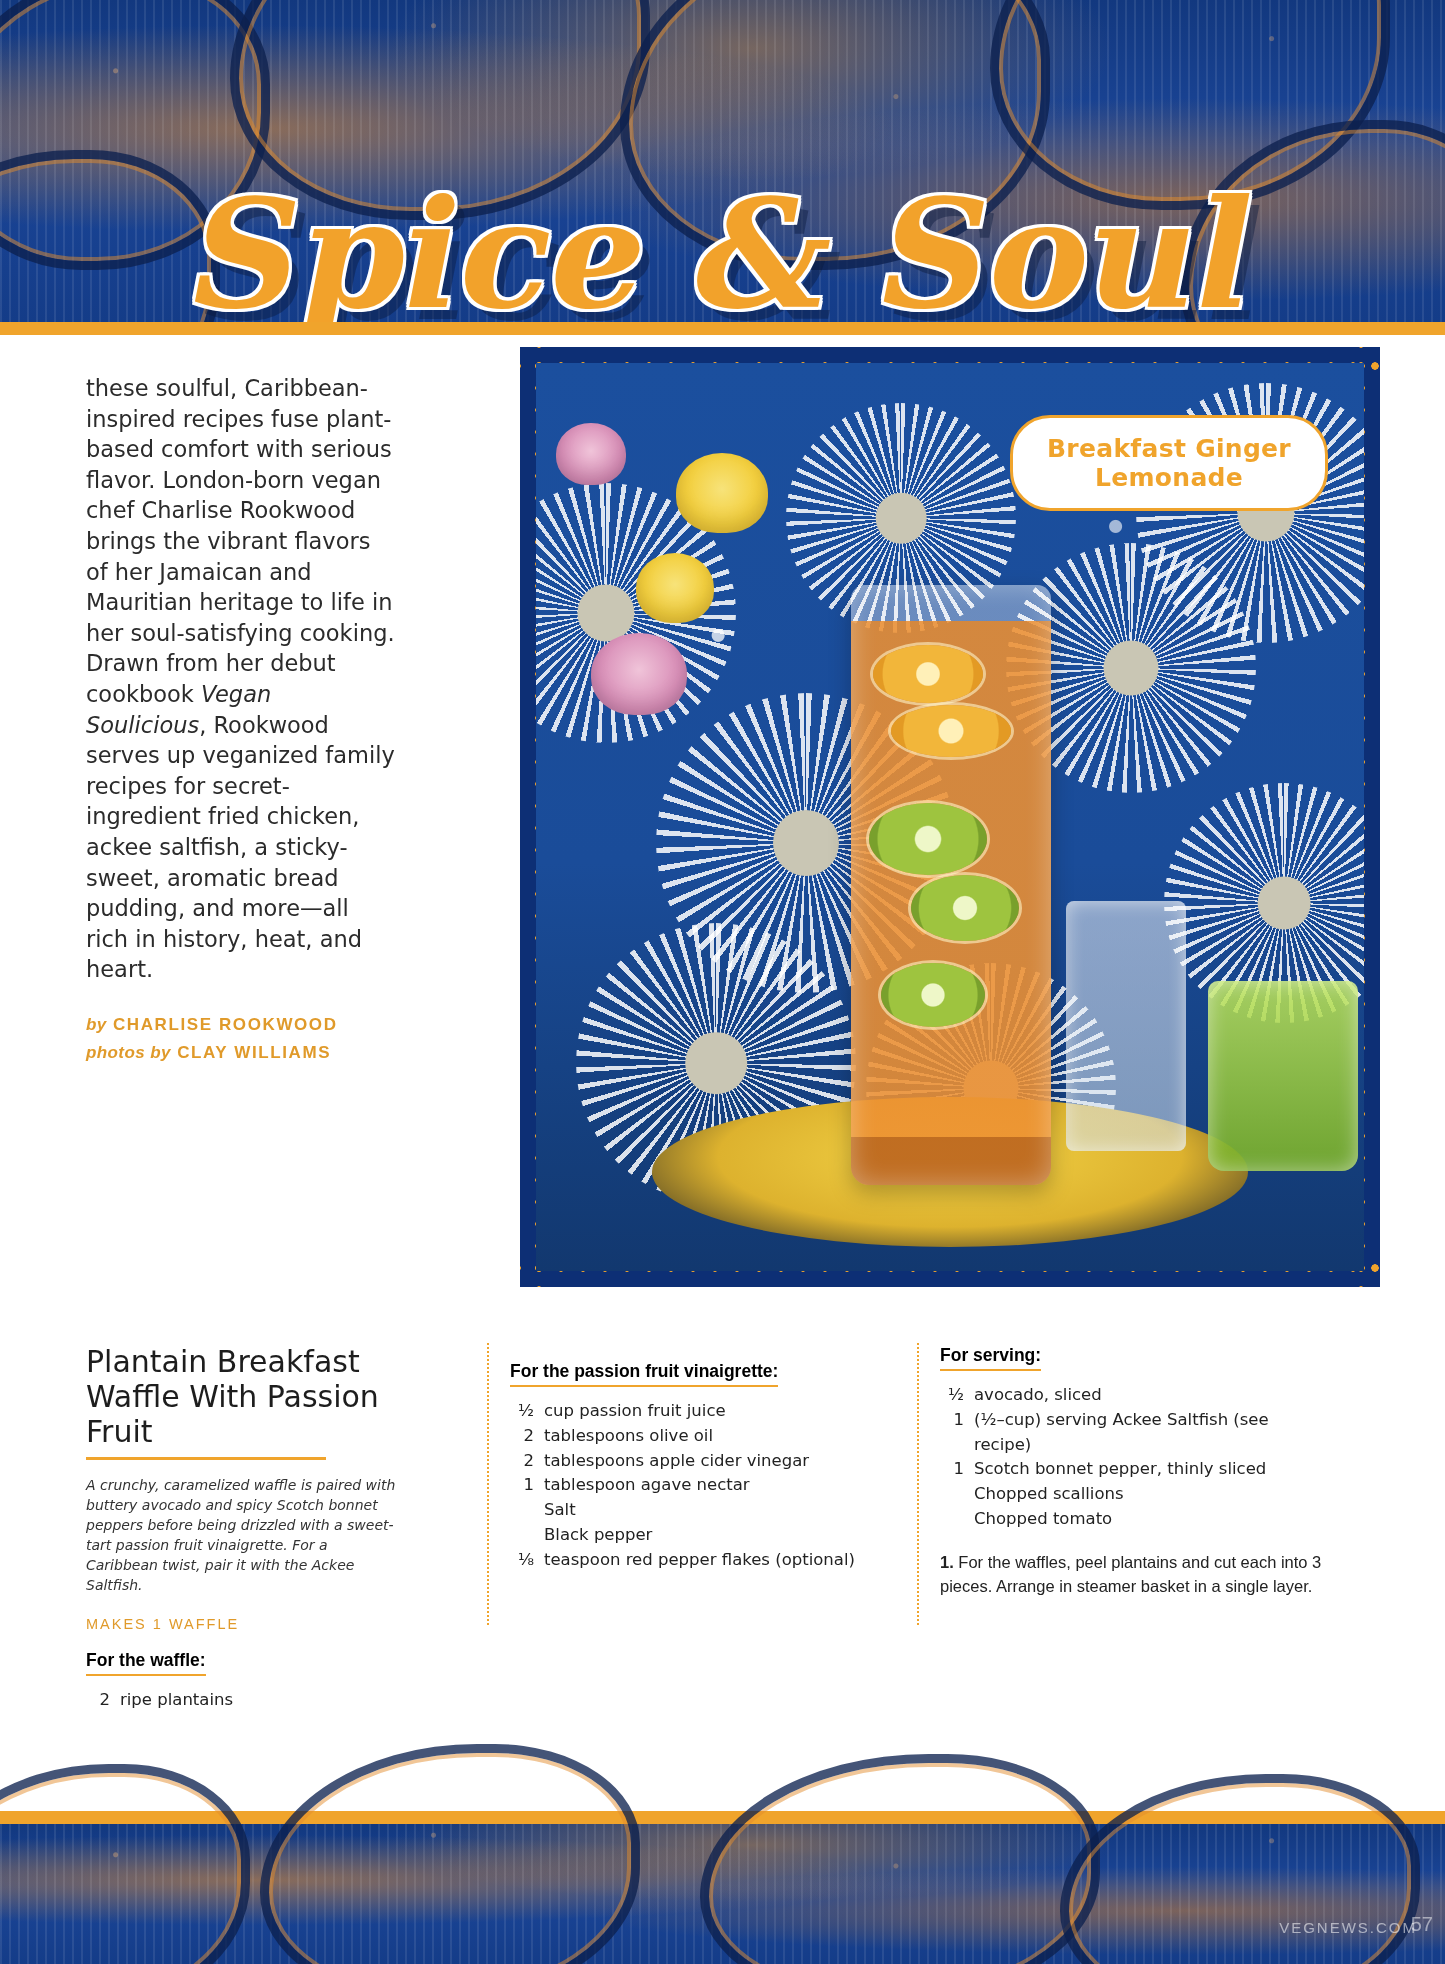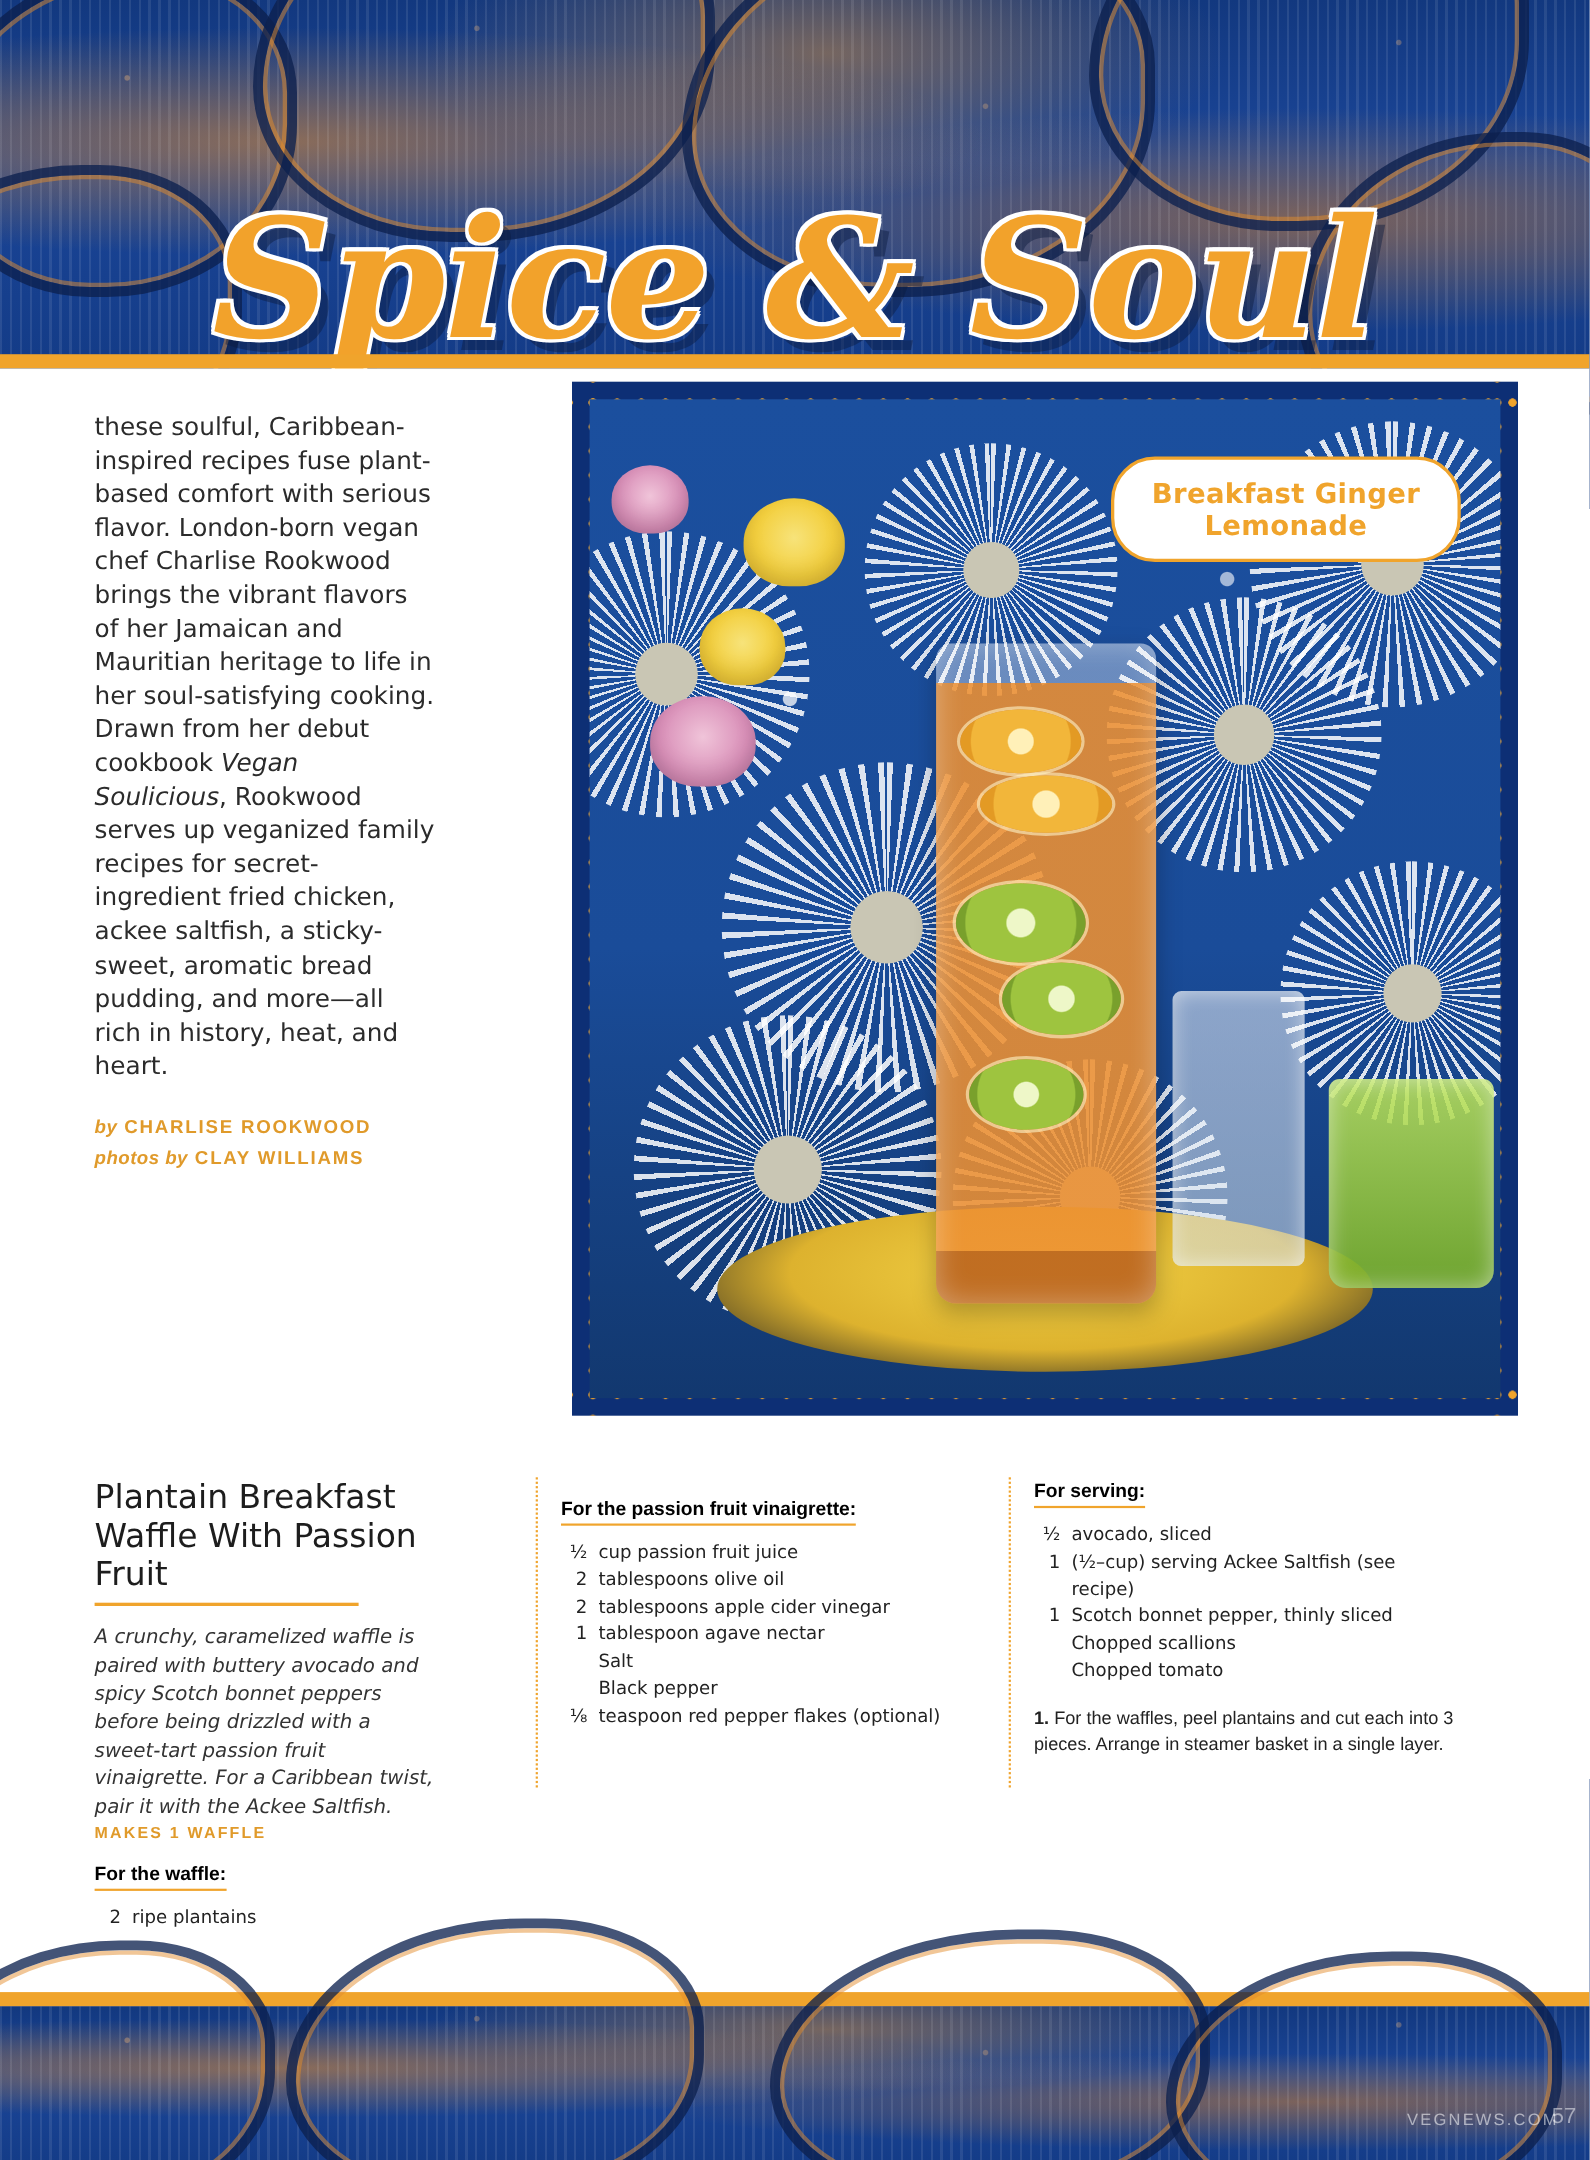--- a/index.html
+++ b/index.html
@@ -98,25 +98,25 @@
   
   #recipe-left { position:absolute; left:86px; top:1010px; width:310px; }
   #recipe-title {
     font-family:"DejaVu Sans", sans-serif;
     font-size:30px; line-height:1.16; color:#1d1d1d; font-weight:400;
     padding-bottom:8px;
     display:inline-block;
   }
   #title-underline { width:240px; height:3px; background:#F0A42C; margin:0 0 16px 0; }
   #recipe-desc {
-    font-style:italic; font-size:18px; line-height:1.42; color:#333;
+    font-style:italic; font-size:14px; line-height:1.42; color:#333;
     font-family:"DejaVu Sans", sans-serif;
   }
   #makes {
-    margin-top:4px; color:#E09A2A; font-weight:700; letter-spacing:2px; font-size:14.5px;
+    margin-top:20px; color:#E09A2A; font-weight:400; letter-spacing:2px; font-size:14.5px;
   }
   .sub-head {
     margin-top:18px; font-weight:700; font-size:17.5px; color:#000000;
     border-bottom:2px solid #F0A42C; display:inline-block; padding-bottom:3px;
   }
   .ing-list { margin-top:12px; }
   .ing {
     display:flex; font-size:16.5px; line-height:1.5; color:#222;
     font-family:"DejaVu Sans", sans-serif;
   }

